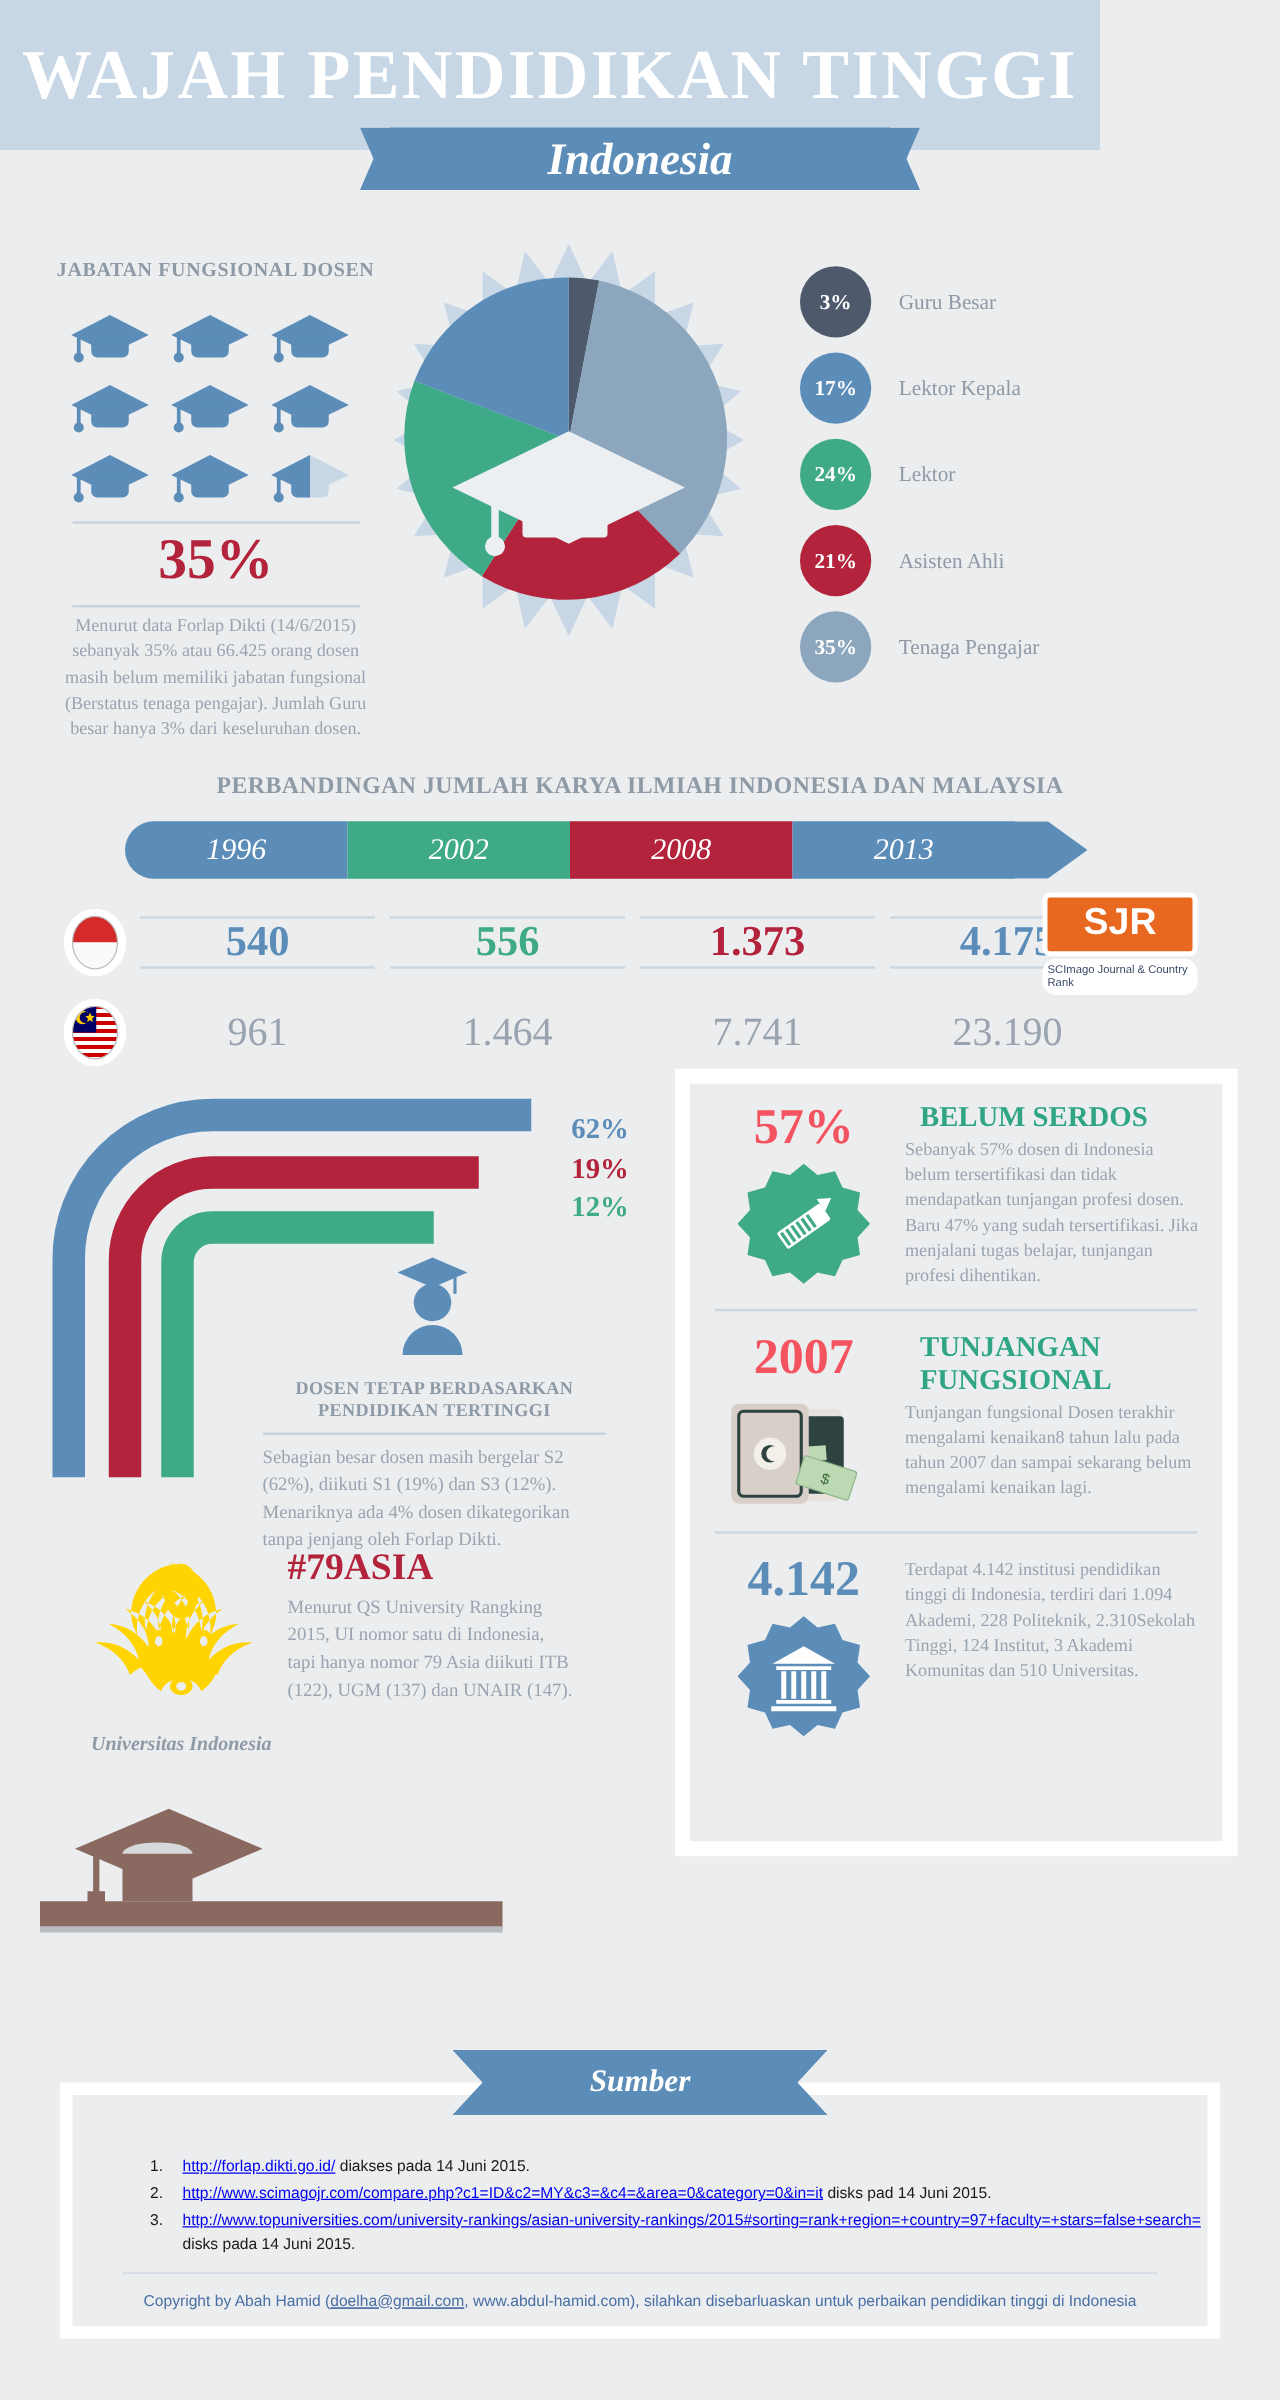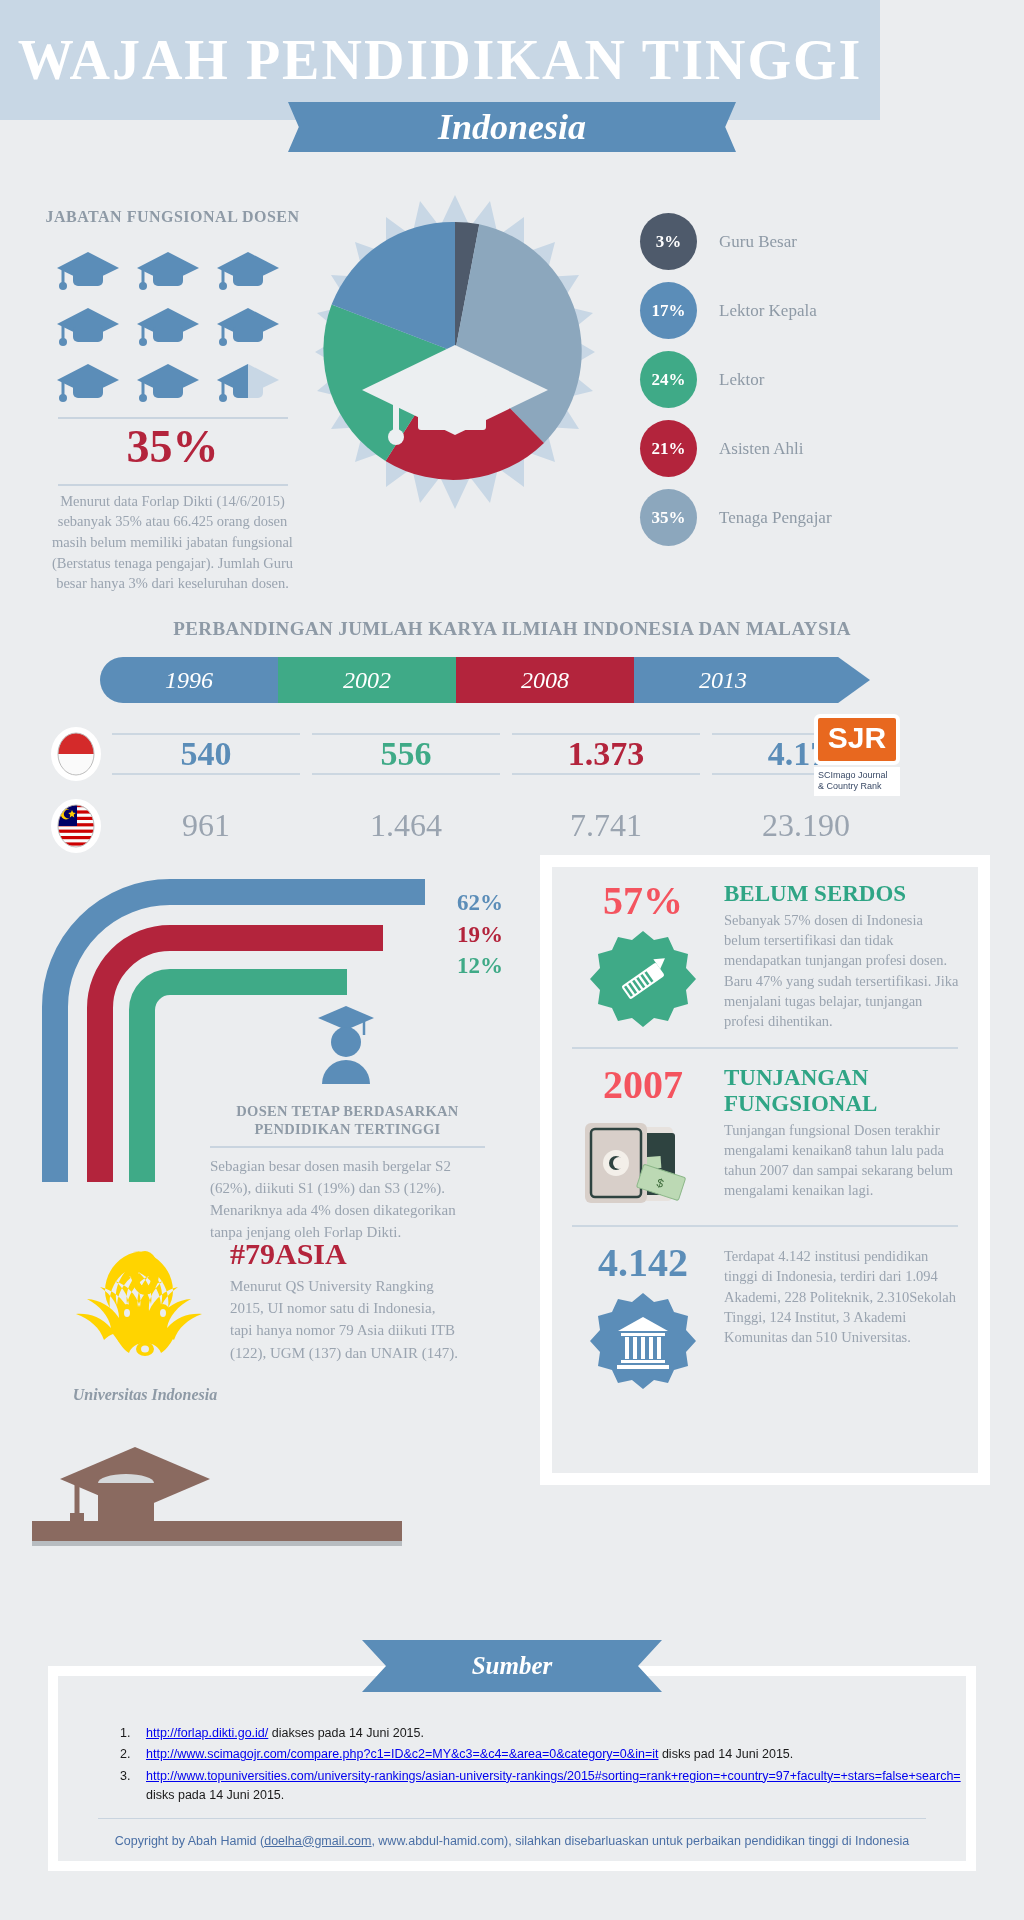--- a/index.html
+++ b/index.html
@@ -74,26 +74,26 @@
 
   .datagrid { position:absolute; left:46px; top:105px; width:860px; }
   .dg-row { display:flex; align-items:center; }
   .dg-flag { width:60px; display:flex; justify-content:center; }
   .flag { width:40px; height:44px; border-radius:50%/50%; overflow:hidden; position:relative;
           box-shadow:0 0 0 5px #fff; background:#fff;}
   .dg-cell { flex:1; text-align:center; padding:16px 6px; }
   .dg-num-id { font-size:34px; font-weight:bold; font-family:"Liberation Serif",serif; }
   .dg-num-my { font-size:32px; color:#9aa4b0; font-family:"Liberation Serif",serif; }
   .dg-line { height:2px; background:#ccd7e1; }
-  .sjr-wrap { position:absolute; left:814px; top:102px; width:86px; }
+  .sjr-wrap { position:absolute; left:834px; top:102px; width:124px; }
   .sjr-logo { background:#e8681f; border-radius:6px; color:#fff; font-size:30px; font-weight:bold;
               text-align:center; padding:3px 0 6px; font-family:"Liberation Sans",sans-serif;
               border:4px solid #fff; }
   .sjr-sub { font-family:"Liberation Sans",sans-serif; font-size:9px; color:#3a4a66; line-height:1.25;
-             background:#fff; padding:3px 4px; margin-top:2px; }
+             background:#fff; padding:3px 4px; margin-top:2px;border-radius:11px; }
 
   
   .sec3 { position:relative; height:650px; }
   .arcwrap { position:absolute; left:20px; top:15px; width:440px; height:320px; }
   .arc-pcts { position:absolute; left:410px; top:25px; text-align:center; width:100px; }
   .arc-pct { font-size:23px; font-weight:bold; line-height:1.38; font-family:"Liberation Serif",serif;}
 
   .dtbox { position:absolute; left:210px; top:255px; width:275px; text-align:center;}
   .dt-head { font-weight:bold; font-size:14.5px; color:#8e9aa6; letter-spacing:.3px; line-height:1.25;}
   .dt-rule { height:2px; background:#c9d4df; margin:8px 0 8px; }
@@ -109,21 +109,21 @@
   
   .rpanel {
     position:absolute; left:540px; top:8px; width:450px; height:630px;
     background:#ebedef; border:12px solid #fff;
   }
   .rp-item { display:flex; padding:14px 18px 10px 16px; }
   .rp-left { width:150px; text-align:center; flex:none; }
   .rp-num { font-size:40px; font-weight:bold; font-family:"Liberation Serif",serif; line-height:1; }
   .rp-badge { width:106px; height:106px; margin:8px auto 0; position:relative; }
   .rp-right { flex:1; padding-left:6px; }
-  .rp-title { font-size:23px; font-weight:bold; line-height:1.12; font-family:"Liberation Serif",serif;}
+  .rp-title { font-size:23px; font-weight:bold; line-height:1.12; font-family:"Liberation Serif",serif;margin-left:12px;}
   .rp-body { font-size:14.5px; color:#9aa4b0; line-height:1.4; margin-top:3px;}
   .rp-rule { height:2px; background:#ccd7e1; margin:2px 20px; }
 
   
   .footer { position:absolute; left:0; top:1640px; width:1024px; height:250px; }
   .f-ribbon { position:absolute; left:50%; transform:translateX(-50%); top:0;
               width:300px; height:52px; background:#5b8db8;
               display:flex; align-items:center; justify-content:center;
               clip-path: polygon(0 0, 100% 0, 92% 50%, 100% 100%, 0 100%, 8% 50%); }
   .f-ribbon span { color:#fff; font-style:italic; font-weight:bold; font-size:25px; }

